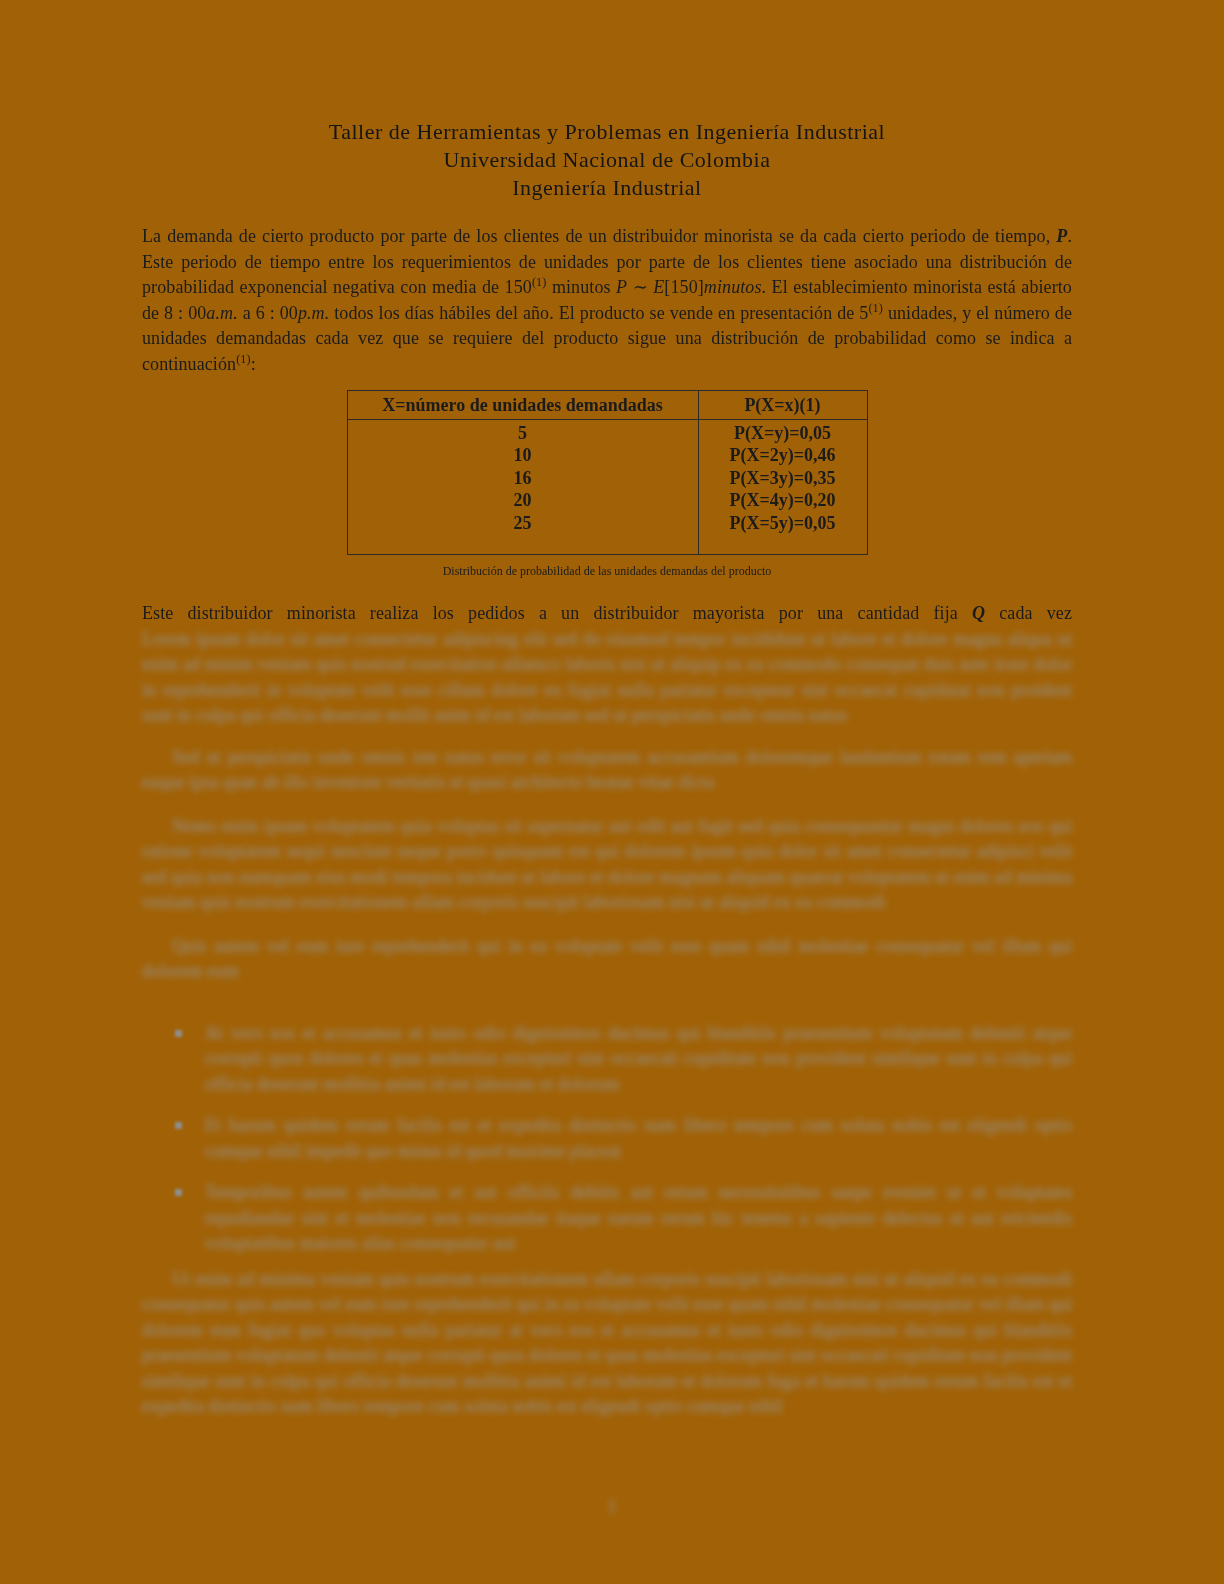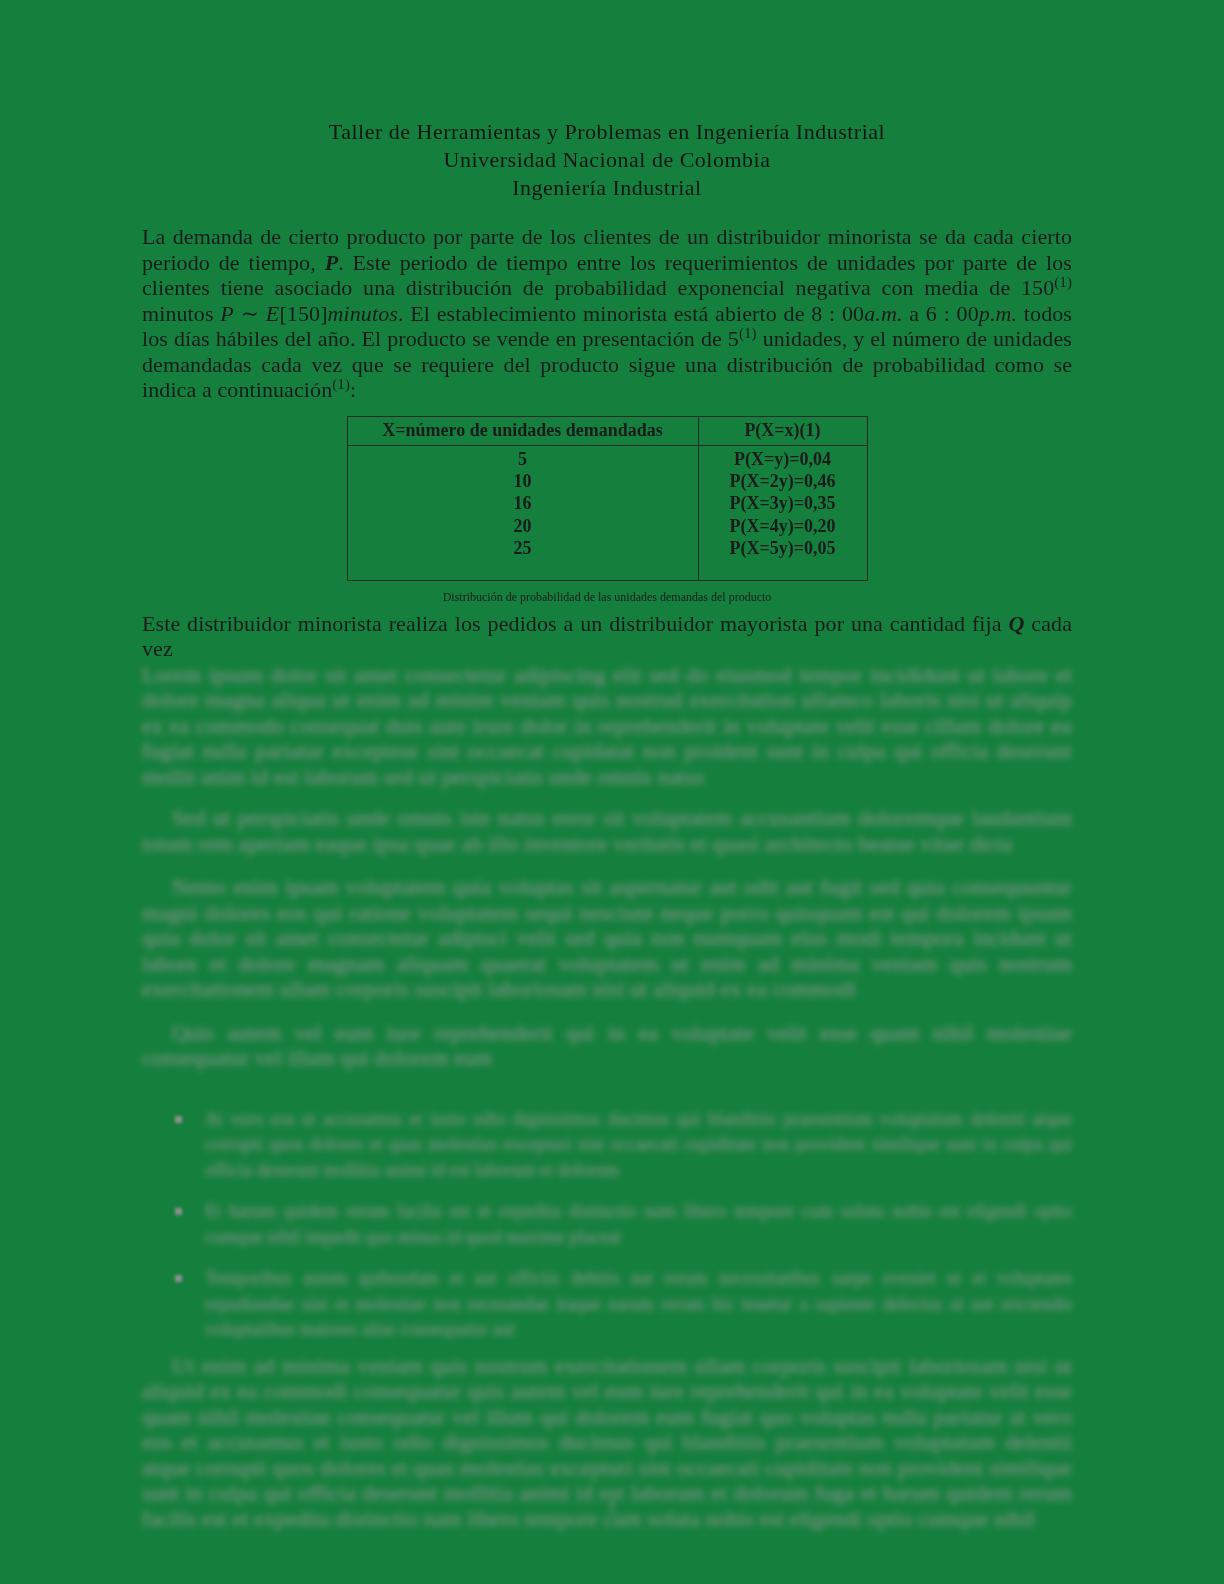--- a/index.html
+++ b/index.html
@@ -1,36 +1,36 @@
 <!DOCTYPE html>
 <html><head>
 <meta charset="utf-8">
 <style>
   html, body { margin: 0; padding: 0; background: #ffffff; }
   .page {
     position: relative;
     width: 1224px;
     height: 1584px;
-    background: #15803d;
+    background: #a16207;
     box-sizing: border-box;
     padding: 118px 152px 0 142px;
     font-family: "Liberation Serif", "DejaVu Serif", serif;
     color: #1b1b1b;
     overflow: hidden;
   }
   .doc-title {
     text-align: center;
     font-size: 22px;
     line-height: 28px;
     letter-spacing: 0.5px;
     color: #151515;
   }
   .body-par {
     margin: 0;
-    font-size: 22px;
+    font-size: 18px;
     line-height: 25.5px;
     text-align: justify;
     letter-spacing: 0.1px;
   }
   .p-intro { margin-top: 22px; }
   sup { font-size: 0.68em; vertical-align: super; line-height: 0; }
   .prob-table {
     margin: 13px auto 0 auto;
     border-collapse: collapse;
     font-size: 18px;
@@ -50,21 +50,21 @@
   .prob-table { border: 1.5px solid #2a2a2a; }
   .prob-table th:first-child, .prob-table td:first-child { border-right: 1.5px solid #2a2a2a; }
   .prob-table td { line-height: 22.4px; }
   .prob-table tbody tr:first-child td { padding-top: 2px; }
   .prob-table tbody tr:last-child td { padding-bottom: 20px; }
   .caption {
     margin-top: 9px;
     text-align: center;
     font-size: 12px;
   }
-  .p-second { margin-top: 6px; }
+  .p-second { margin-top: 22px; }
   .justify-full { text-align: justify; text-align-last: justify; }
   .blurred {
     color: #949494;
     filter: blur(3px);
     user-select: none;
   }
   .indent { text-indent: 30px; }
   .mt-p3 { margin-top: 16px; }
   .mt-p4 { margin-top: 18px; }
   .mt-p5 { margin-top: 18px; }
@@ -116,21 +116,21 @@
   <table class="prob-table">
     <thead>
       <tr>
         <th class="col-units">X=número de unidades demandadas</th>
         <th class="col-prob">P(X=x)(1)</th>
       </tr>
     </thead>
     <tbody>
       <tr>
         <td>5</td>
-        <td>P(X=y)=0,04</td>
+        <td>P(X=y)=0,05</td>
       </tr>
       <tr>
         <td>10</td>
         <td>P(X=2y)=0,46</td>
       </tr>
       <tr>
         <td>16</td>
         <td>P(X=3y)=0,35</td>
       </tr>
       <tr>

